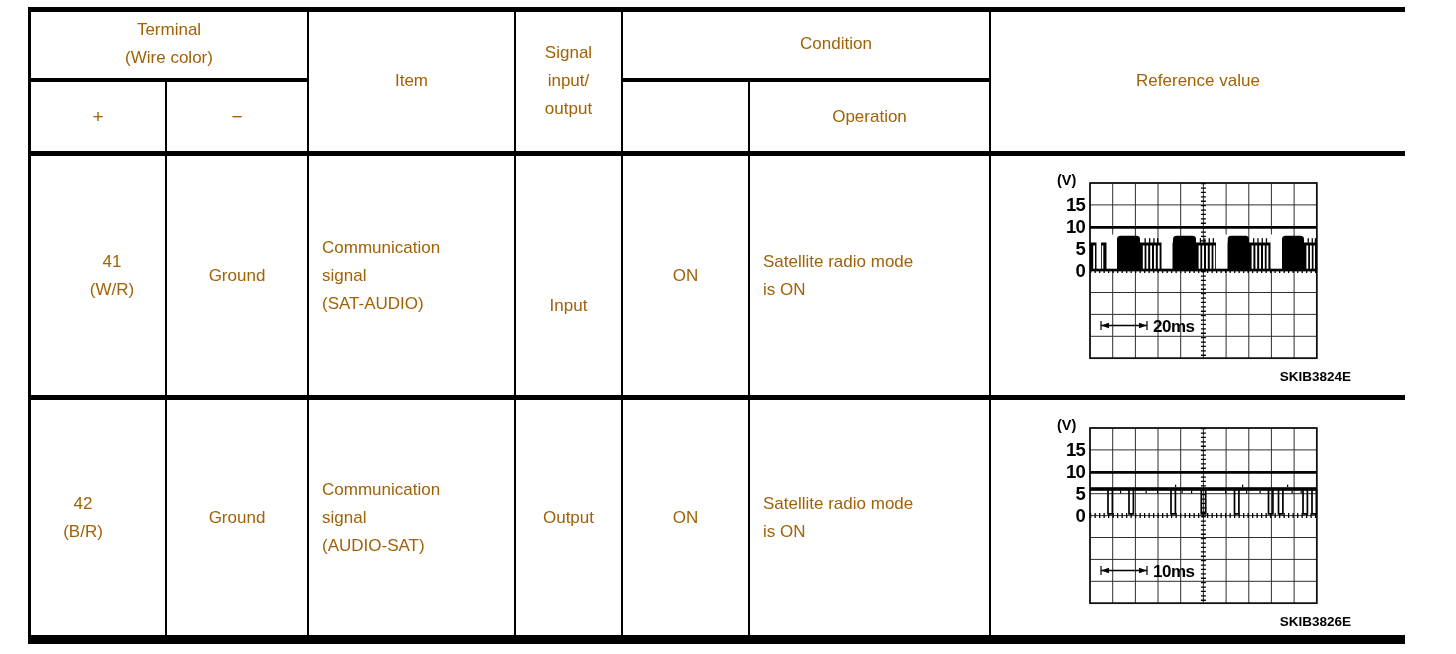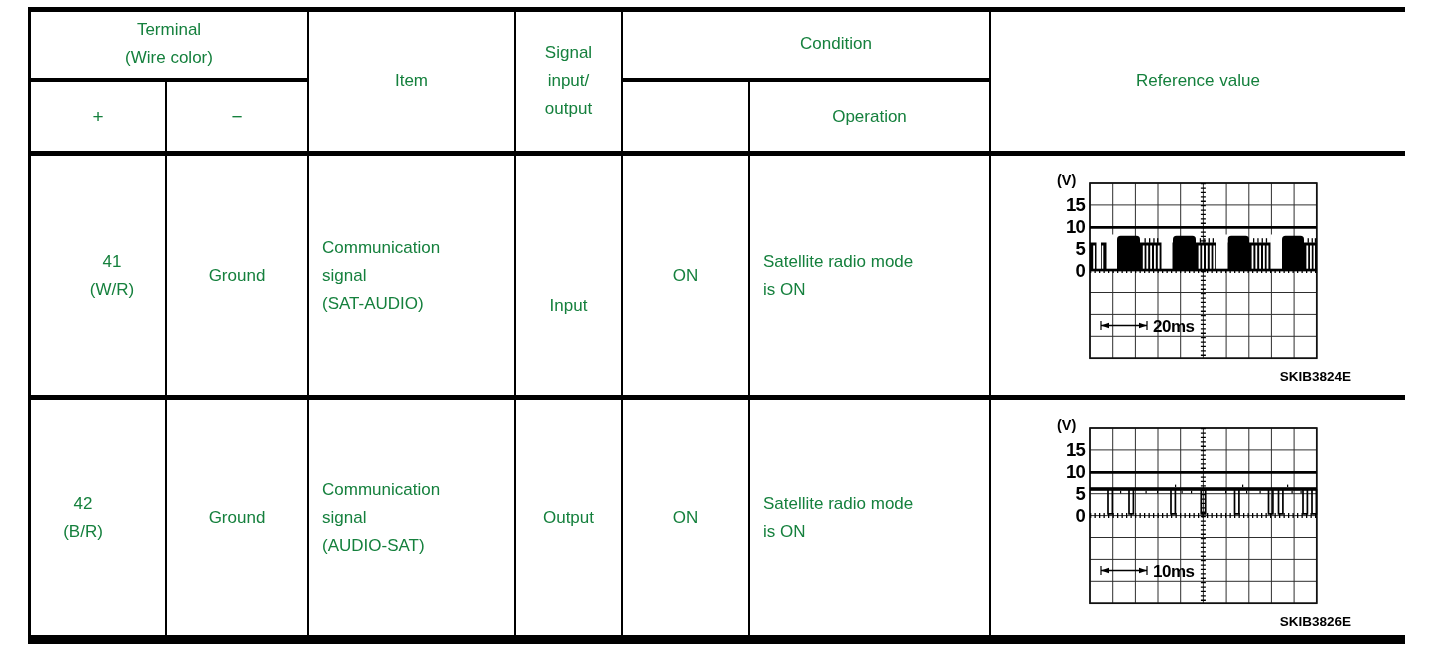--- a/index.html
+++ b/index.html
@@ -1,18 +1,18 @@
 <!DOCTYPE html>
 <html><head>
 <meta charset="utf-8">
 <style>
   html,body { margin:0; padding:0; background:#fff; }
   .page {
     position:relative; width:1456px; height:654px; background:#ffffff;
-    font-family:"Liberation Sans", sans-serif; color:#15803d; overflow:hidden;
+    font-family:"Liberation Sans", sans-serif; color:#a16207; overflow:hidden;
   }
   .hline,.vline { position:absolute; background:#000; }
   .cell {
     position:absolute; display:flex; align-items:center; justify-content:center;
     text-align:center; white-space:pre-line; font-size:17px; line-height:28px;
     box-sizing:border-box;
   }
   .cell.left { justify-content:flex-start; text-align:left; padding-left:13px; }
   .cell.sign { font-size:19px; }
   .scope { position:absolute; }

